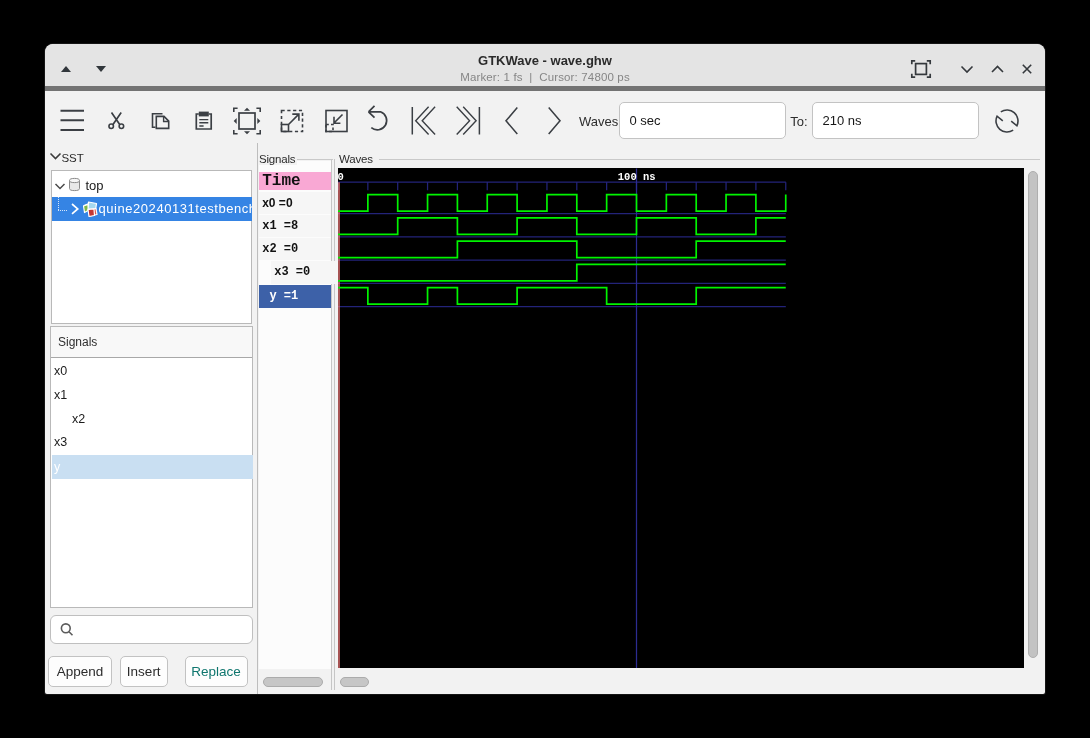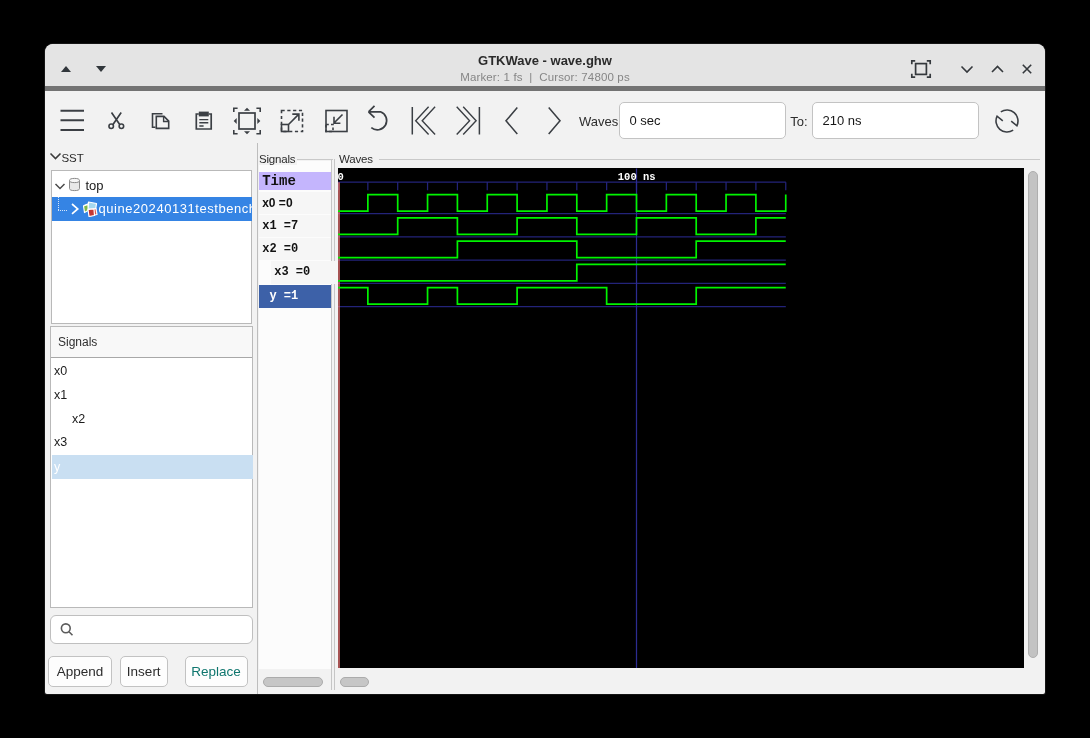--- a/index.html
+++ b/index.html
@@ -118,23 +118,23 @@
 <div class="abs" style="left:75px;top:611.5px;width:47.5px;height:31px;background:#fdfdfd;border:1px solid #c2c2c2;border-radius:5px;text-align:center;line-height:29px;font-size:13.5px;color:#2c2c2c">Insert</div>
 <div class="abs" style="left:139.5px;top:611.5px;width:63px;height:31px;background:#fdfdfd;border:1px solid #c2c2c2;border-radius:5px;text-align:center;line-height:29px;font-size:13.5px;color:#0f766e">Replace</div>
 
 <div class="abs" style="left:211.5px;top:99px;width:1px;height:551px;background:#bdbdbd"></div>
 
 <div class="abs" style="left:214px;top:108.5px;font-size:11.5px;color:#2b2b2b;letter-spacing:-0.2px;background:#f2f2f2;padding-right:2px;z-index:3">Signals</div>
 <div class="abs" style="left:247px;top:114.5px;width:41px;height:1px;background:#c9c9c9"></div>
 <div class="abs" style="left:286px;top:114.5px;width:1px;height:531.5px;background:#c6c6c6"></div>
     <div class="abs" style="left:288.5px;top:114.5px;width:1px;height:531.5px;background:#c6c6c6"></div>
 <div class="abs" style="left:214px;top:117px;width:72px;height:508px;background:#fcfcfc"></div>
-<div class="abs" style="left:214px;top:127.5px;width:72px;height:18.5px;background:#c4b5fd;color:#111;font-family:'Liberation Mono',monospace;font-weight:bold;font-size:14px;line-height:18px;padding-left:3.2px">Time</div>
+<div class="abs" style="left:214px;top:127.5px;width:72px;height:18.5px;background:#f9a8d4;color:#111;font-family:'Liberation Mono',monospace;font-weight:bold;font-size:16px;line-height:18px;padding-left:3.2px">Time</div>
 <div style="position:absolute;left:214px;top:147.5px;width:72px;height:22.25px;background:#f6f6f6;color:#121212;font-family:Liberation Sans, sans-serif;font-weight:bold;font-size:12px;line-height:22px;padding-left:3.2px;box-sizing:border-box;white-space:pre">x0 =0</div>
-    <div style="position:absolute;left:214px;top:170.75px;width:72px;height:22.25px;background:#f6f6f6;color:#121212;font-family:'Liberation Mono',monospace;font-weight:bold;font-size:12px;line-height:22px;padding-left:3.2px;box-sizing:border-box;white-space:pre">x1 =7</div>
+    <div style="position:absolute;left:214px;top:170.75px;width:72px;height:22.25px;background:#f6f6f6;color:#121212;font-family:'Liberation Mono',monospace;font-weight:bold;font-size:12px;line-height:22px;padding-left:3.2px;box-sizing:border-box;white-space:pre">x1 =8</div>
     <div style="position:absolute;left:214px;top:194.0px;width:72px;height:22.25px;background:#f6f6f6;color:#121212;font-family:'Liberation Mono',monospace;font-weight:bold;font-size:12px;line-height:22px;padding-left:3.2px;box-sizing:border-box;white-space:pre">x2 =0</div>
     <div style="position:absolute;left:226px;top:217.25px;width:72px;height:22.25px;background:#f6f6f6;color:#121212;font-family:'Liberation Mono',monospace;font-weight:bold;font-size:12px;line-height:22px;padding-left:3.2px;box-sizing:border-box;white-space:pre">x3 =0</div>
     <div style="position:absolute;left:214px;top:240.5px;width:72px;height:23px;background:#3d61a8;color:#fff;font-family:'Liberation Mono',monospace;font-weight:bold;font-size:12px;line-height:22px;padding-left:3.2px;box-sizing:border-box;white-space:pre"> y =1</div>
 
 <div class="abs" style="left:218px;top:632.5px;width:60px;height:10.5px;background:#c6c6c6;border:1px solid #ababab;border-radius:5px"></div>
 
 <div class="abs" style="left:294px;top:108.5px;font-size:11.5px;color:#2b2b2b;letter-spacing:-0.2px">Waves</div>
 <div class="abs" style="left:333.5px;top:114.5px;width:661.5px;height:1px;background:#c9c9c9"></div>
 <div class="abs" style="left:292.8px;top:124.3px;width:686.2px;height:500.2px;background:#000"></div>
 <svg style="position:absolute;left:293px;top:123.5px" width="686" height="501.5" viewBox="0 0 686 501.5">

